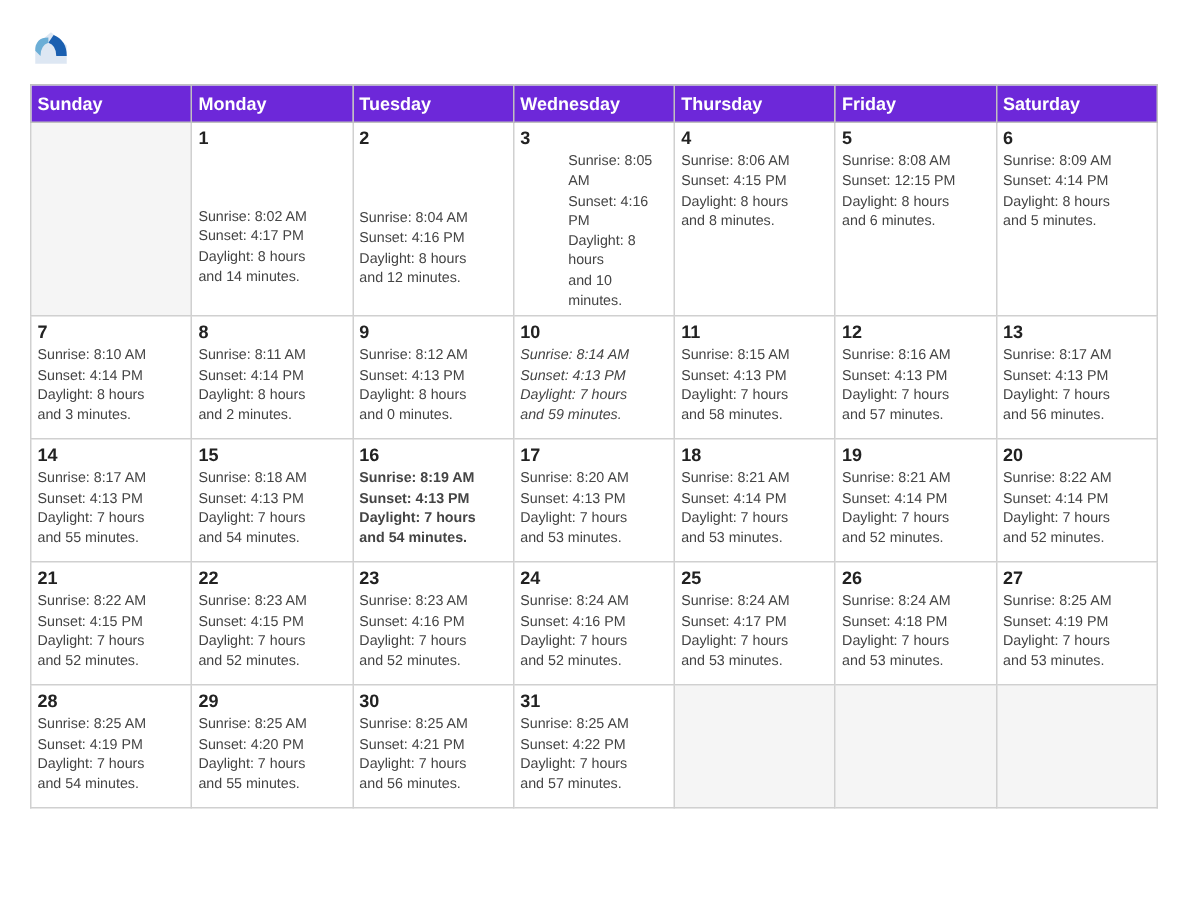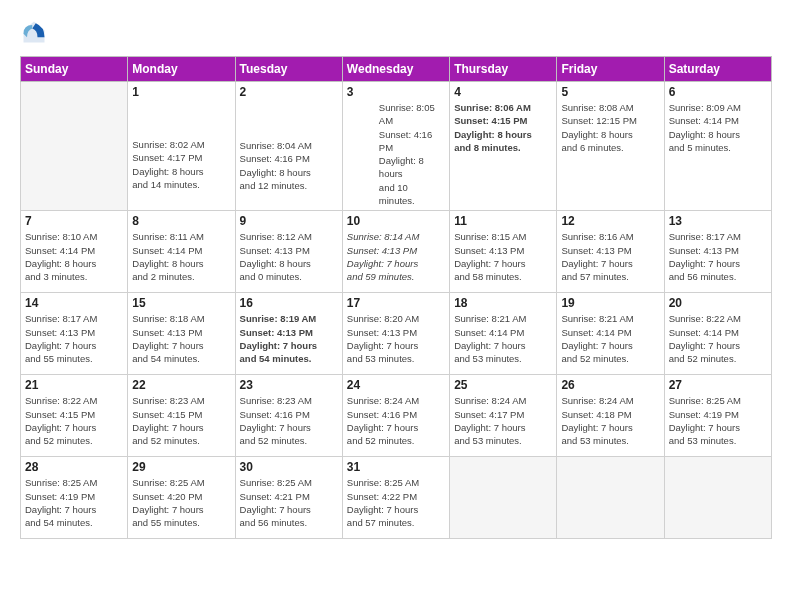--- a/index.html
+++ b/index.html
@@ -58,21 +58,21 @@
     .subtitle {
       font-size: 14px;
       color: #444;
     }
     .calendar {
       width: 100%;
       border-collapse: collapse;
       table-layout: fixed;
     }
     .calendar th {
-      background: #a21caf;
+      background: #6d28d9;
       color: #fff;
       font-size: 12px;
       font-weight: bold;
       padding: 5px 4px;
       text-align: left;
       border: 1px solid #c0c0c0;
     }
     .calendar td {
       border: 1px solid #d0d0d0;
       vertical-align: top;
@@ -152,21 +152,21 @@
           </td>
           <td>
             <span class="day-number">3</span>
             <div class="day-info" style="white-space: pre-line; margin-left: 32px;">Sunrise: 8:05 AM
 Sunset: 4:16 PM
 Daylight: 8 hours
 and 10 minutes.</div>
           </td>
           <td>
             <span class="day-number">4</span>
-            <div class="day-info" style="white-space: pre-line; font-weight: bold;">Sunrise: 8:06 AM
+            <div class="day-info" style="white-space: pre-line;">Sunrise: 8:06 AM
 Sunset: 4:15 PM
 Daylight: 8 hours
 and 8 minutes.</div>
           </td>
           <td>
             <span class="day-number">5</span>
             <div class="day-info" style="white-space: pre-line;">Sunrise: 8:08 AM
 Sunset: 12:15 PM
 Daylight: 8 hours
 and 6 minutes.</div>

